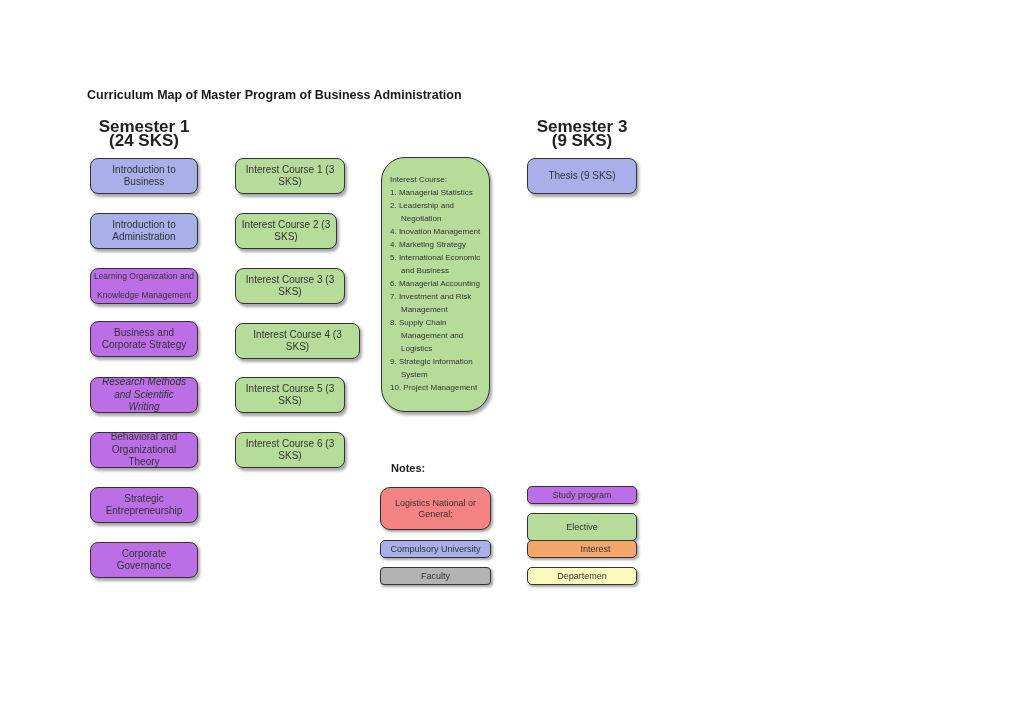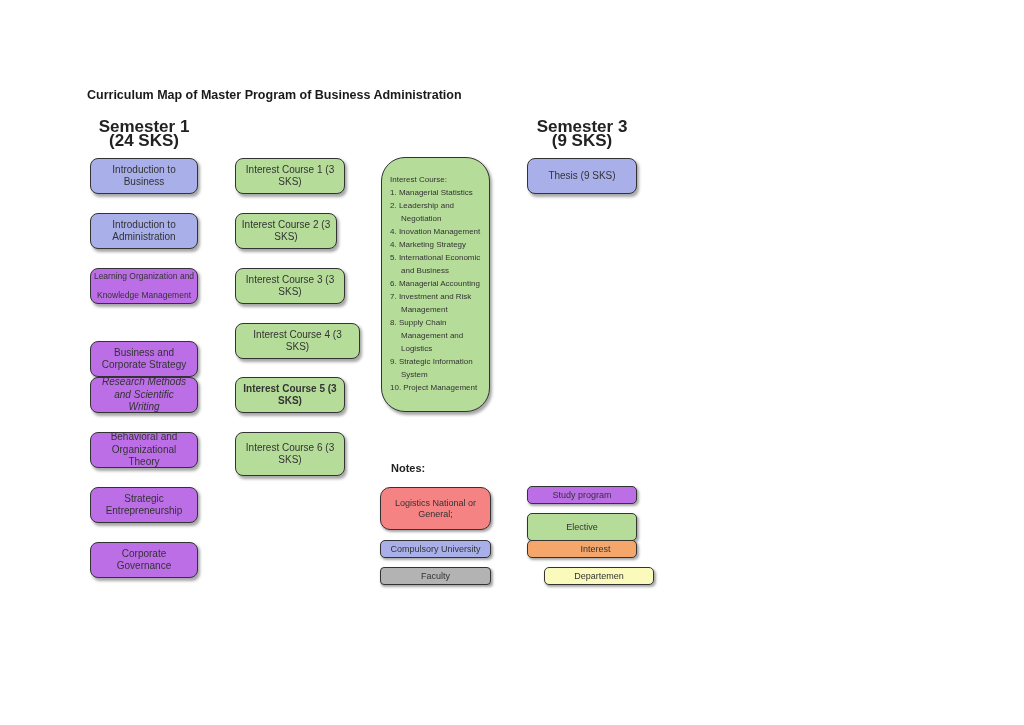--- a/index.html
+++ b/index.html
@@ -75,21 +75,21 @@
     font-size: 11px;
     font-weight: bold;
     color: #222222;
   }
   .bg-blue   { background: var(--c-blue); }
   .bg-purple { background: var(--c-purple); }
   .bg-green  { background: var(--c-green); }
   .bg-red    { background: var(--c-red); }
   .bg-gray   { background: var(--c-gray); }
   .bg-orange { background: var(--c-orange); padding-left: 32px; }
-  .bg-yellow { background: var(--c-yellow); margin-left: 17px; }
+  .bg-yellow { background: var(--c-yellow); }
 </style>
 </head>
 <body>
 
 <div class="canvas">
 
   <div class="title">Curriculum Map of Master Program of Business Administration</div>
 
   <div class="col-header" style="left:89px; top:120px;">
     <div>Semester 1</div>
@@ -102,21 +102,21 @@
 
   <div class="box bg-blue" style="left:90px; top:158px; width:108px; height:36px;">
     <span>Introduction to Business</span>
   </div>
   <div class="box bg-blue" style="left:90px; top:213px; width:108px; height:36px;">
     <span>Introduction to Administration</span>
   </div>
   <div class="box bg-purple tight" style="left:90px; top:268px; width:108px; height:36px;">
     <span>Learning Organization and Knowledge Management</span>
   </div>
-  <div class="box bg-purple" style="left:90px; top:341px; width:108px; height:36px;">
+  <div class="box bg-purple" style="left:90px; top:321px; width:108px; height:36px;">
     <span>Business and Corporate Strategy</span>
   </div>
   <div class="box bg-purple" style="left:90px; top:377px; width:108px; height:36px;font-style:italic;">
     <span>Research Methods and Scientific Writing</span>
   </div>
   <div class="box bg-purple" style="left:90px; top:432px; width:108px; height:36px;">
     <span>Behavioral and Organizational Theory</span>
   </div>
   <div class="box bg-purple" style="left:90px; top:487px; width:108px; height:36px;">
     <span>Strategic Entrepreneurship</span>
@@ -124,30 +124,30 @@
   <div class="box bg-purple" style="left:90px; top:542px; width:108px; height:36px;">
     <span>Corporate Governance</span>
   </div>
 
   <div class="box sem2 bg-green" style="left:235px; top:158px; width:110px; height:36px;">
     <span>Interest Course 1 (3 SKS)</span>
   </div>
   <div class="box sem2 bg-green" style="left:235px; top:213px; width:102px; height:36px;">
     <span>Interest Course 2 (3 SKS)</span>
   </div>
-  <div class="box sem2 bg-green" style="left:235px; top:268px; width:110px; height:36px;">
+  <div class="box sem2 bg-green" style="left:235px; top:268px; width:110px; height:36px;border-radius:9px;">
     <span>Interest Course 3 (3 SKS)</span>
   </div>
   <div class="box sem2 bg-green" style="left:235px; top:323px; width:125px; height:36px;">
     <span>Interest Course 4 (3 SKS)</span>
   </div>
-  <div class="box sem2 bg-green" style="left:235px; top:377px; width:110px; height:36px;font-weight:bold;">
+  <div class="box sem2 bg-green" style="left:235px; top:377px; width:110px; height:36px;">
     <span>Interest Course 5 (3 SKS)</span>
   </div>
-  <div class="box sem2 bg-green" style="left:235px; top:432px; width:110px; height:44px;align-items:center;">
+  <div class="box sem2 bg-green" style="left:235px; top:432px; width:110px; height:36px;align-items:center;">
     <span>Interest Course 6 (3 SKS)</span>
   </div>
 
   <div class="bigbox">
     <div>Interest Course:</div>
     <div class="item">1. Managerial Statistics</div>
     <div class="item">2. Leadership and Negotiation</div>
     <div class="item">4. Inovation Management</div>
     <div class="item">4. Marketing Strategy</div>
     <div class="item">5. International Economic and Business</div>

